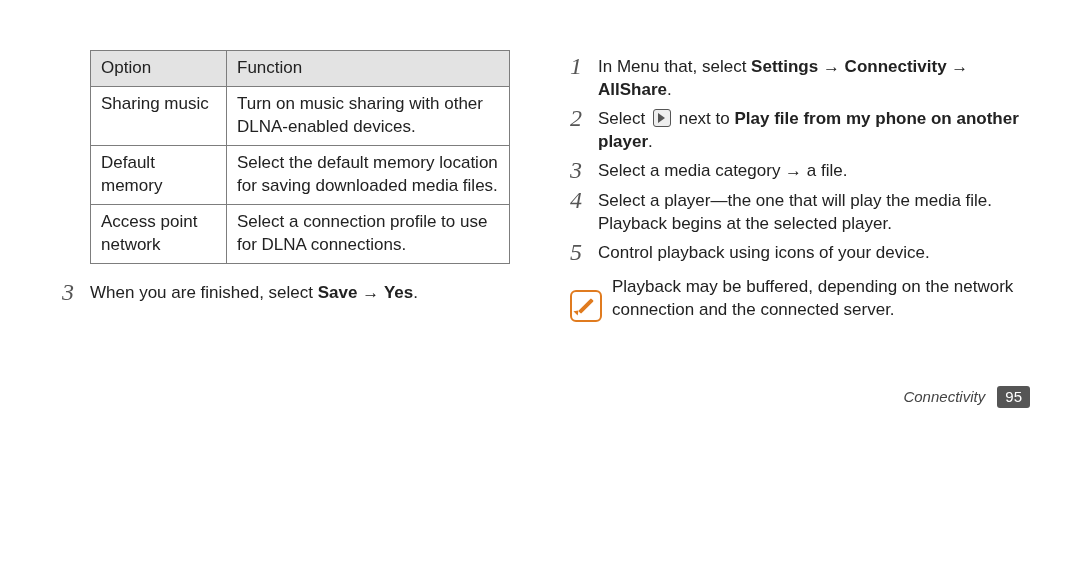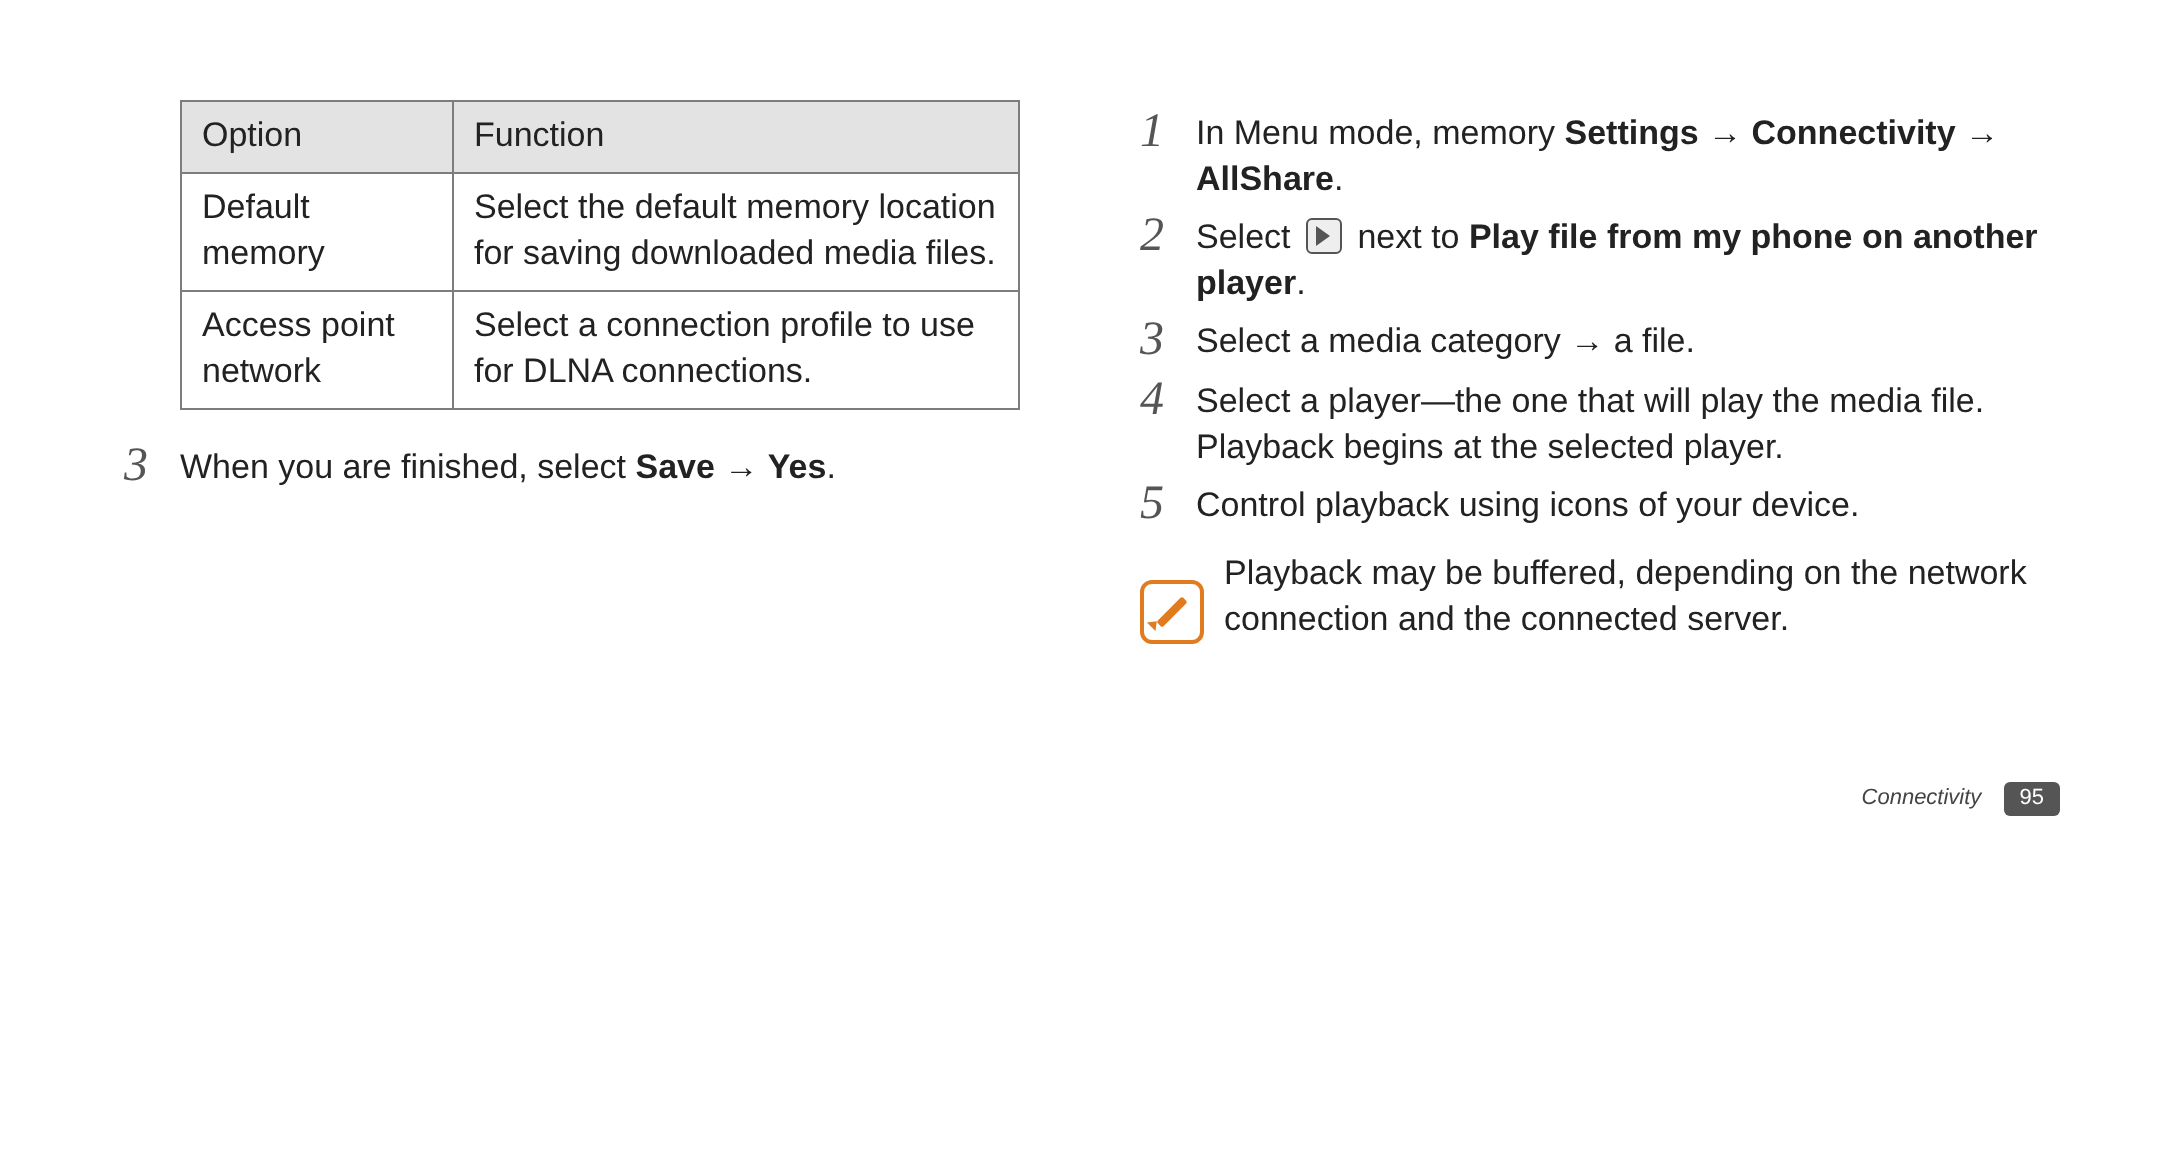--- a/index.html
+++ b/index.html
@@ -142,21 +142,21 @@
     height: 0;
     border-left: 7px solid #555;
     border-top: 5px solid transparent;
     border-bottom: 5px solid transparent;
   }
   b { font-weight: bold; margin-top: 40px; }
   .footer {
     position: absolute;
     bottom: 30px;
     right: 50px;
-    font-size: 11px;
+    font-size: 15px;
     color: #444;
   }
   .footer .section-name {
     font-style: italic;
     margin-right: 8px;
   }
   .footer .pageno {
     display: inline-block;
     background: #555;
     color: #fff;
@@ -177,20 +177,24 @@
   <div class="col left">
     <table class="opts">
       <thead>
         <tr>
           <th>Option</th>
           <th>Function</th>
         </tr>
       </thead>
       <tbody>
         <tr>
+          <td>Sharing music</td>
+          <td>Turn on music sharing with other DLNA-enabled devices.</td>
+        </tr>
+        <tr>
           <td>Default memory</td>
           <td>Select the default memory location for saving downloaded media files.</td>
         </tr>
         <tr>
           <td>Access point network</td>
           <td>Select a connection profile to use for DLNA connections.</td>
         </tr>
       </tbody>
     </table>
 
@@ -200,21 +204,21 @@
         <span>When you are finished, select </span><b>Save</b><span> → </span><b>Yes</b><span>.</span>
       </div>
     </div>
   </div>
 
   <div class="col right">
 
     <div id="steps-container">
         <div class="step">
           <div class="stepnum">1</div>
-          <div class="stepbody"><span>In Menu mode, memory </span><b>Settings</b><span> → </span><b>Connectivity</b><span> → </span><b>AllShare</b><span>.</span></div>
+          <div class="stepbody"><span>In Menu that, select </span><b>Settings</b><span> → </span><b>Connectivity</b><span> → </span><b>AllShare</b><span>.</span></div>
         </div>
         <div class="step">
           <div class="stepnum">2</div>
           <div class="stepbody"><span>Select </span><span class="inline-icon"></span><span> next to </span><b>Play file from my phone on another player</b><span>.</span></div>
         </div>
         <div class="step">
           <div class="stepnum">3</div>
           <div class="stepbody"><span>Select a media category → a file.</span></div>
         </div>
         <div class="step">

